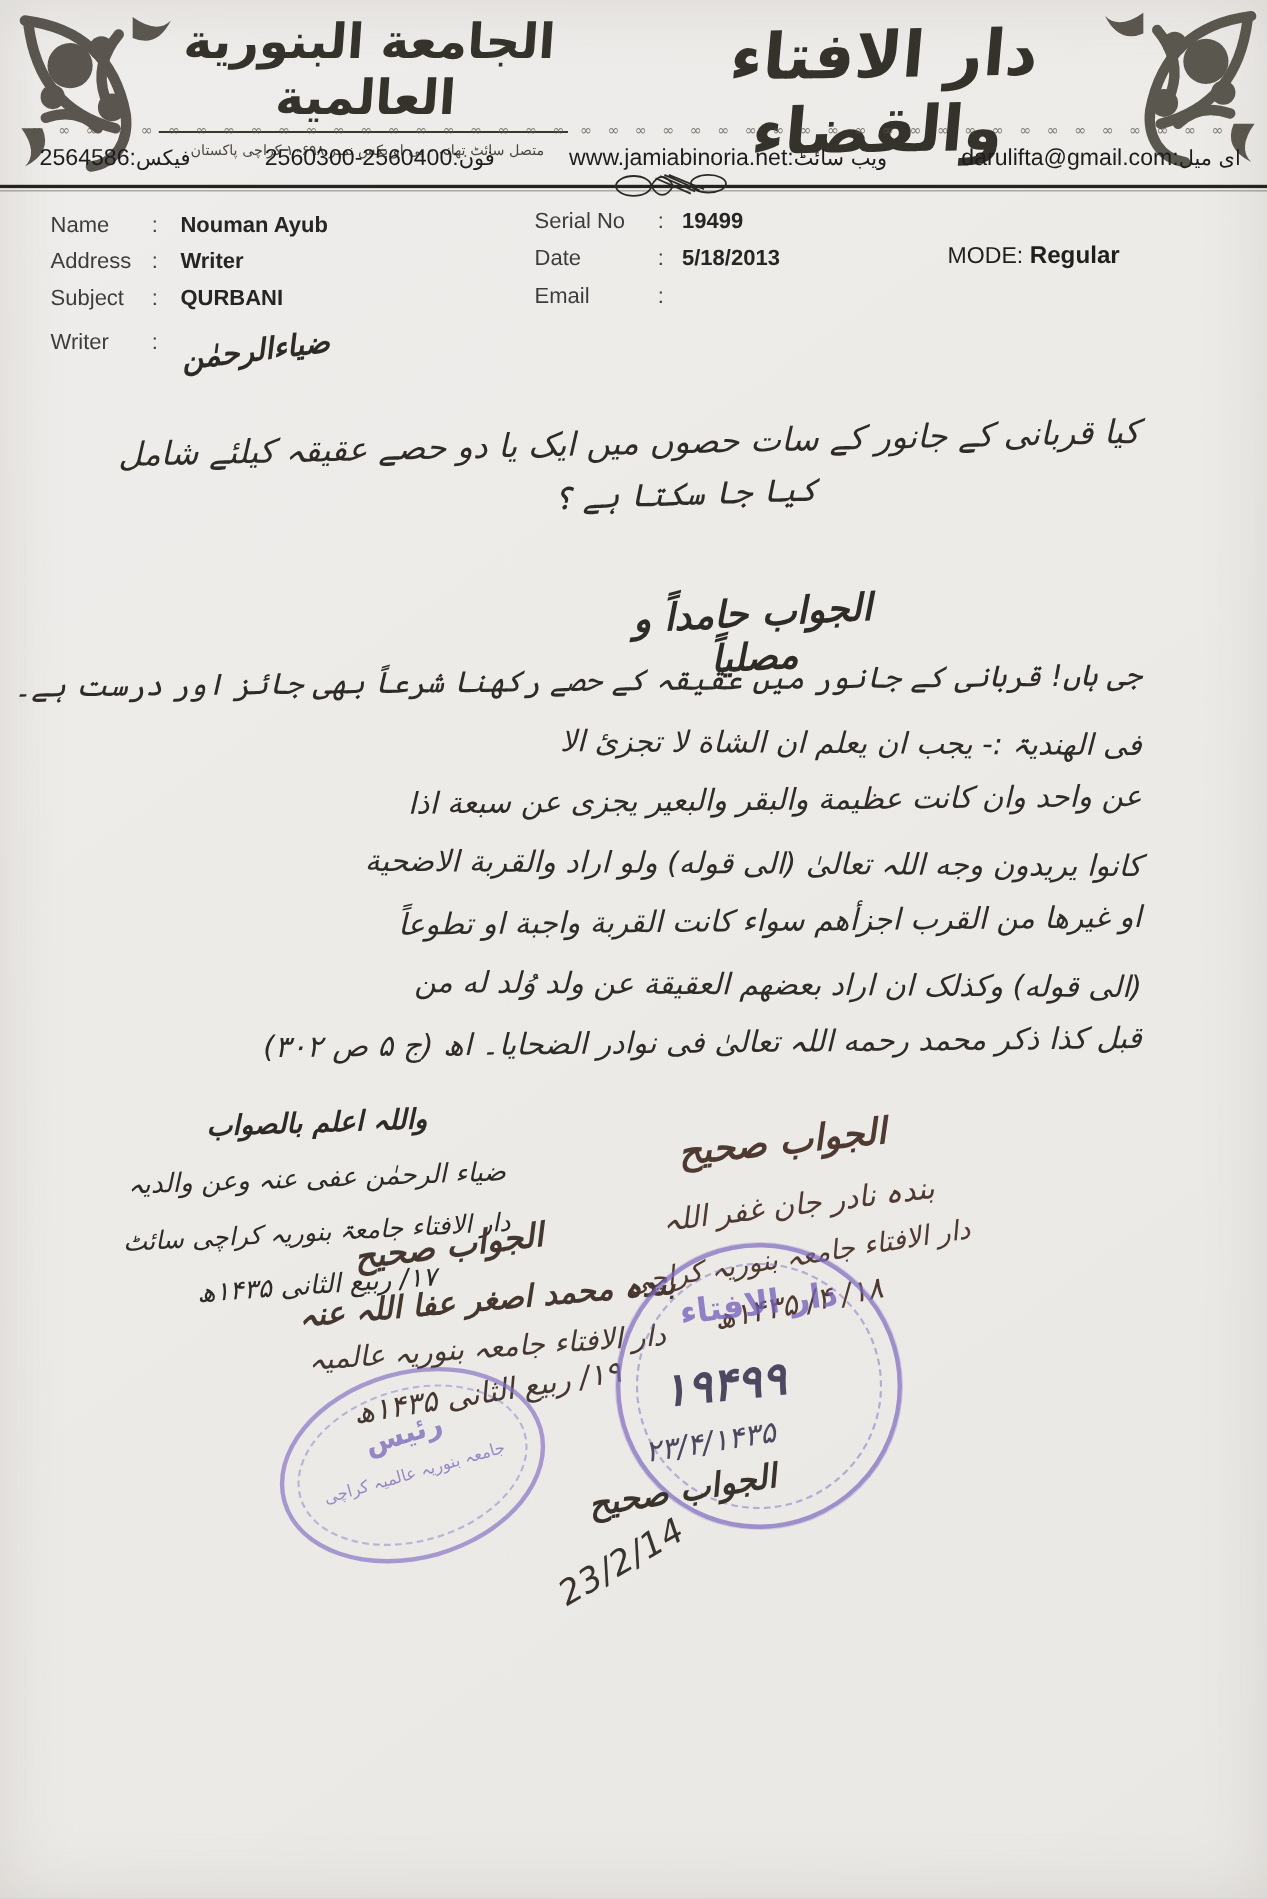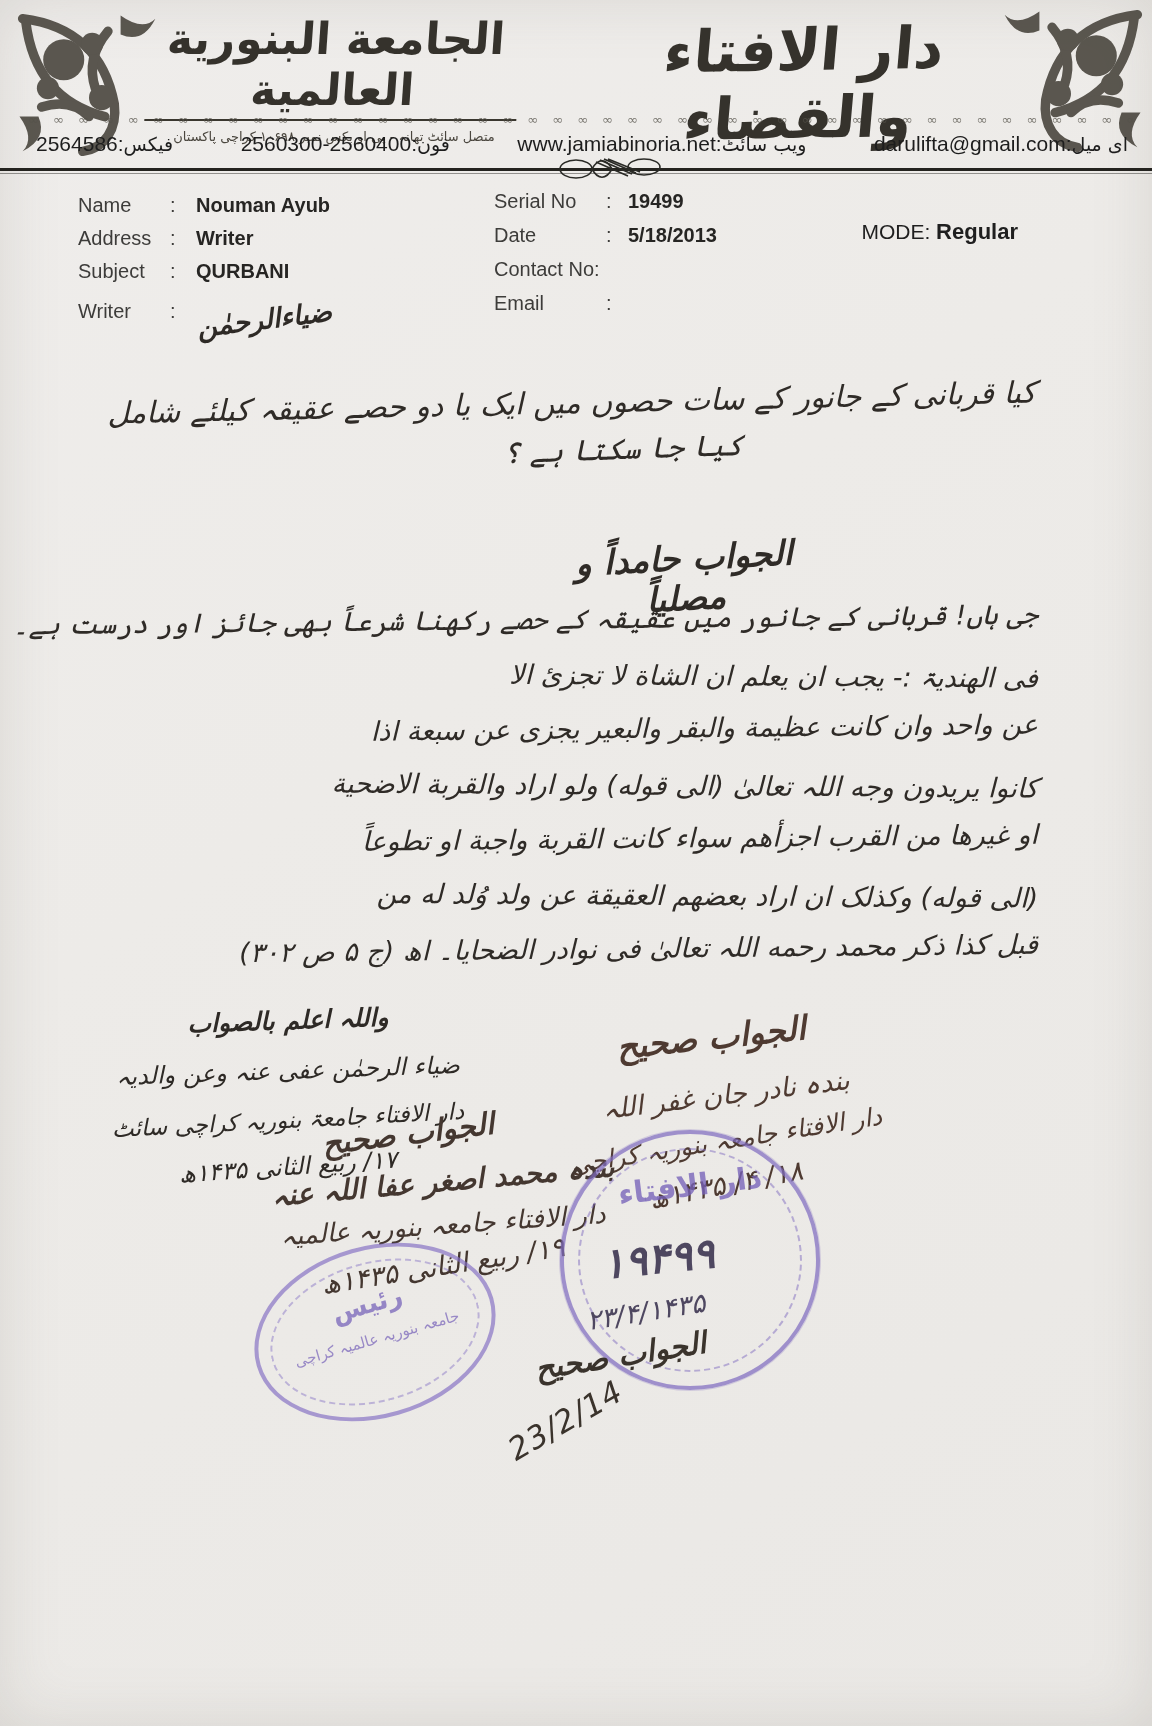--- a/index.html
+++ b/index.html
@@ -32,23 +32,23 @@
   .contact-item .val{font-weight:500;}
   .contact-item .val.it{}
   .rule{position:absolute;left:0;top:168px;width:1152px;height:3px;background:#24231f;}
   .rule2{position:absolute;left:0;top:173px;width:1152px;height:1px;background:rgba(36,35,31,.45);}
   .spiral{position:absolute;left:556px;top:152px;width:110px;height:34px;}
 
   .mode{position:absolute;right:134px;top:174px;font-size:21px;color:#1f1f1f;margin-top:45px;}
   .mode b{font-size:22px;}
 
   
-  .form{position:absolute;font-size:20px;color:#3d3c3a;margin-left:32px;}
+  .form{position:absolute;font-size:20px;color:#3d3c3a;}
   .form.fleft{left:46px;top:194px;width:430px;}
-  .form.fright{left:462px;top:190px;width:430px;}
+  .form.fright{left:486px;top:190px;width:430px;}
   .frow{display:grid;grid-template-columns:92px 26px 1fr;align-items:baseline;height:33px;}
   .form.fright .frow{grid-template-columns:112px 22px 1fr;height:34px;}
   .frow .fval{font-weight:bold;color:#262523;}
   .writer-sig{font-size:27px;display:inline-block;transform:rotate(-7deg);color:#2e2a26;font-weight:bold;}
 
   .typed-q{position:absolute;left:52px;top:342px;font-size:20.5px;color:#1c1c1c;letter-spacing:.2px;}
 
   
   .hwq1{position:absolute;left:24px;top:386px;width:1012px;text-align:right;direction:rtl;
     font-size:30px;color:#2f2b27;white-space:nowrap;transform:rotate(-1.3deg);}
@@ -207,25 +207,20 @@
       <span>Serial No</span>
         <span>:</span>
         <span class="fval">19499</span>
     </div>
     <div class="frow">
       <span>Date</span>
         <span>:</span>
         <span class="fval">5/18/2013</span>
     </div>
     <div class="frow">
-      <span>Contact No:</span>
-        <span></span>
-        <span class="fval"></span>
-    </div>
-    <div class="frow">
       <span>Email</span>
         <span>:</span>
         <span class="fval"></span>
     </div>
   </div>
 
 
   <div class="hwq1 hw">کیا قربانی کے جانور کے سات حصوں میں ایک یا دو حصے عقیقہ کیلئے شامل</div>
   <div class="hwq2 hw">کیا جا سکتا ہے ؟</div>
 

